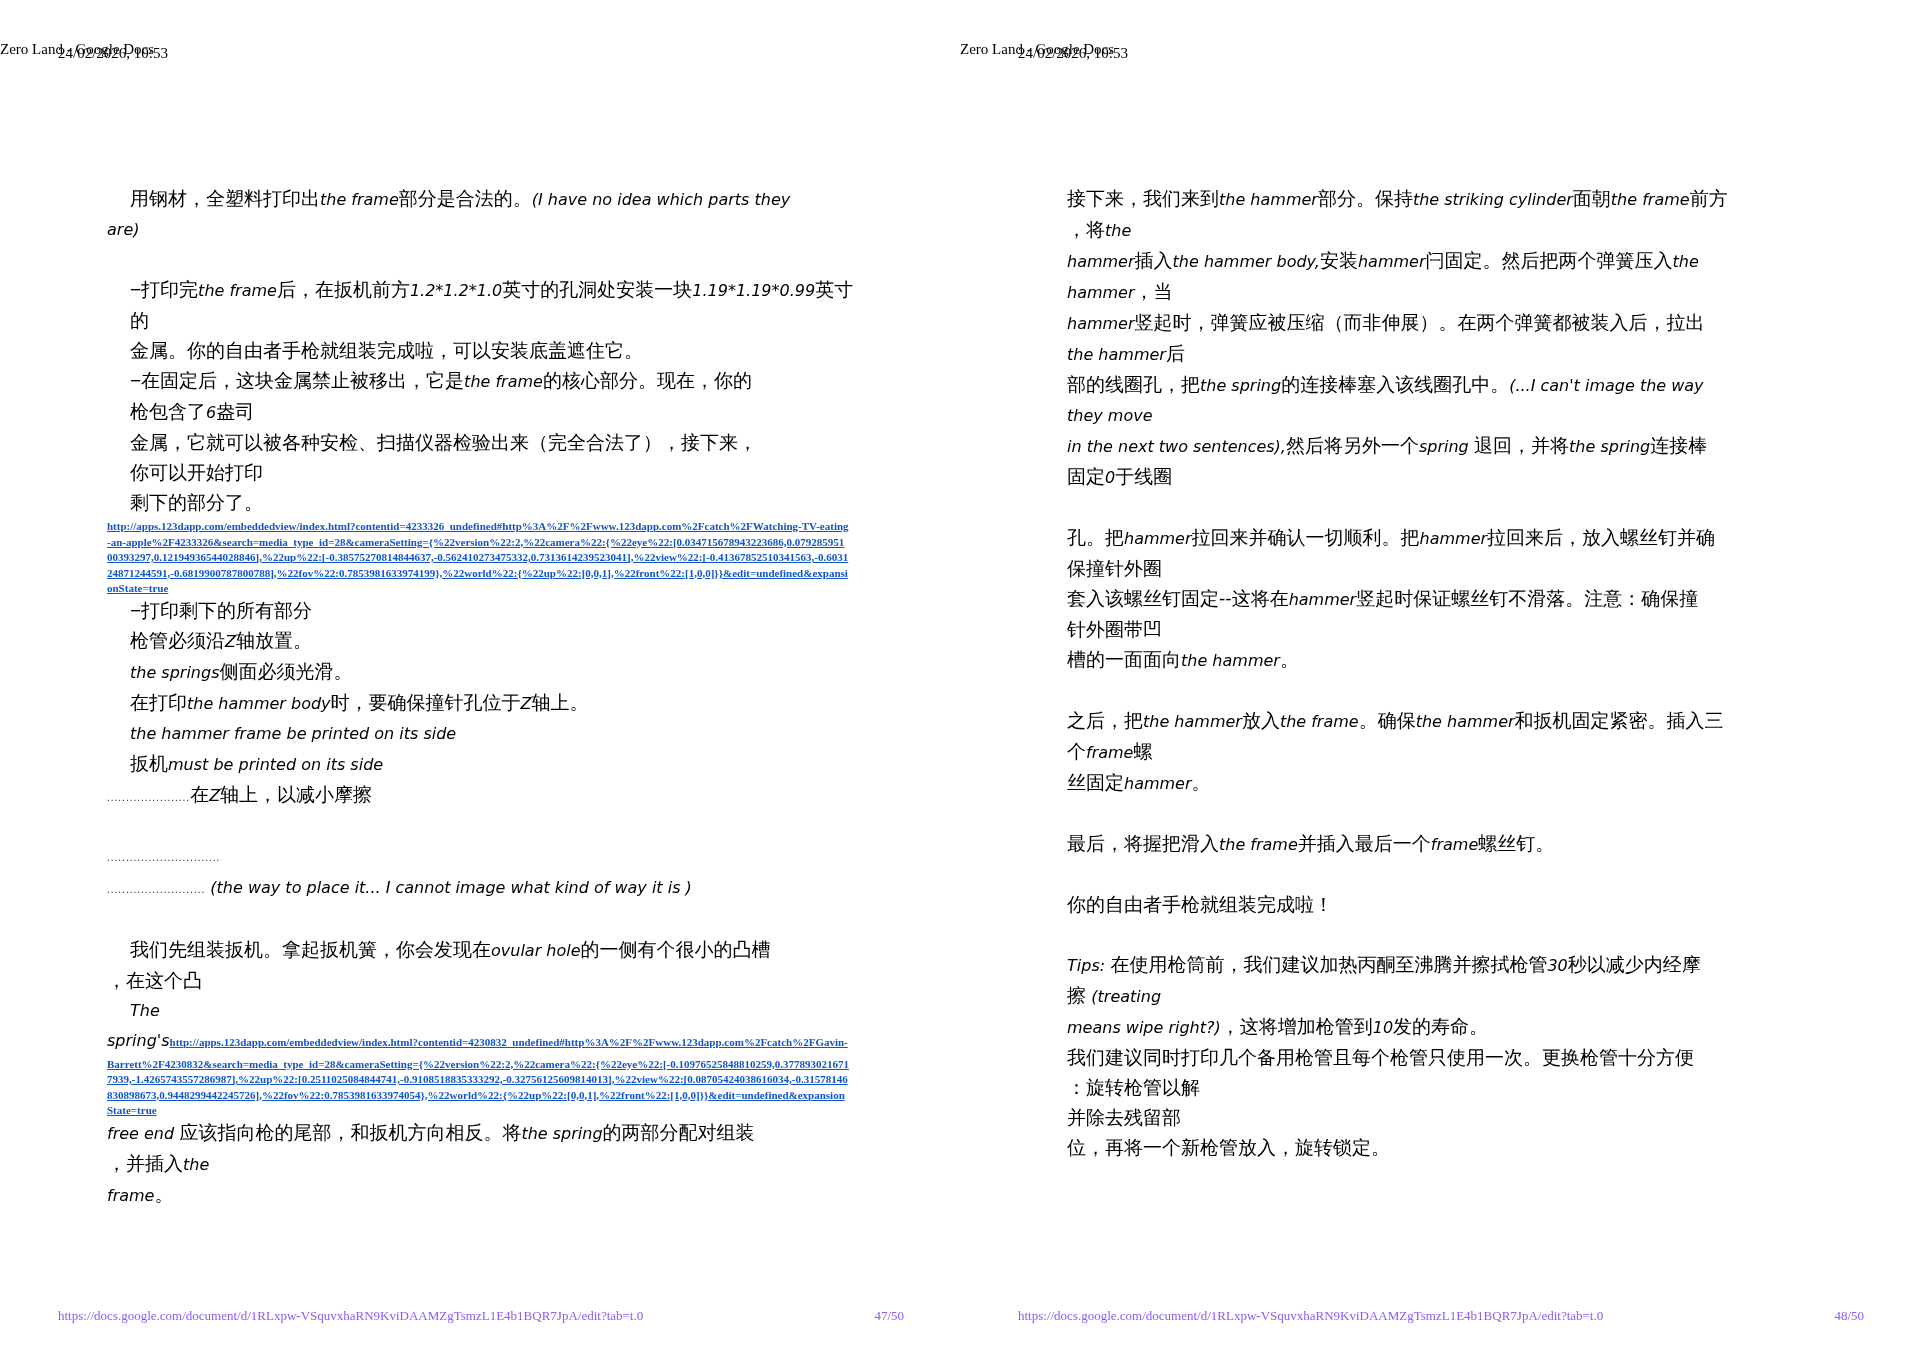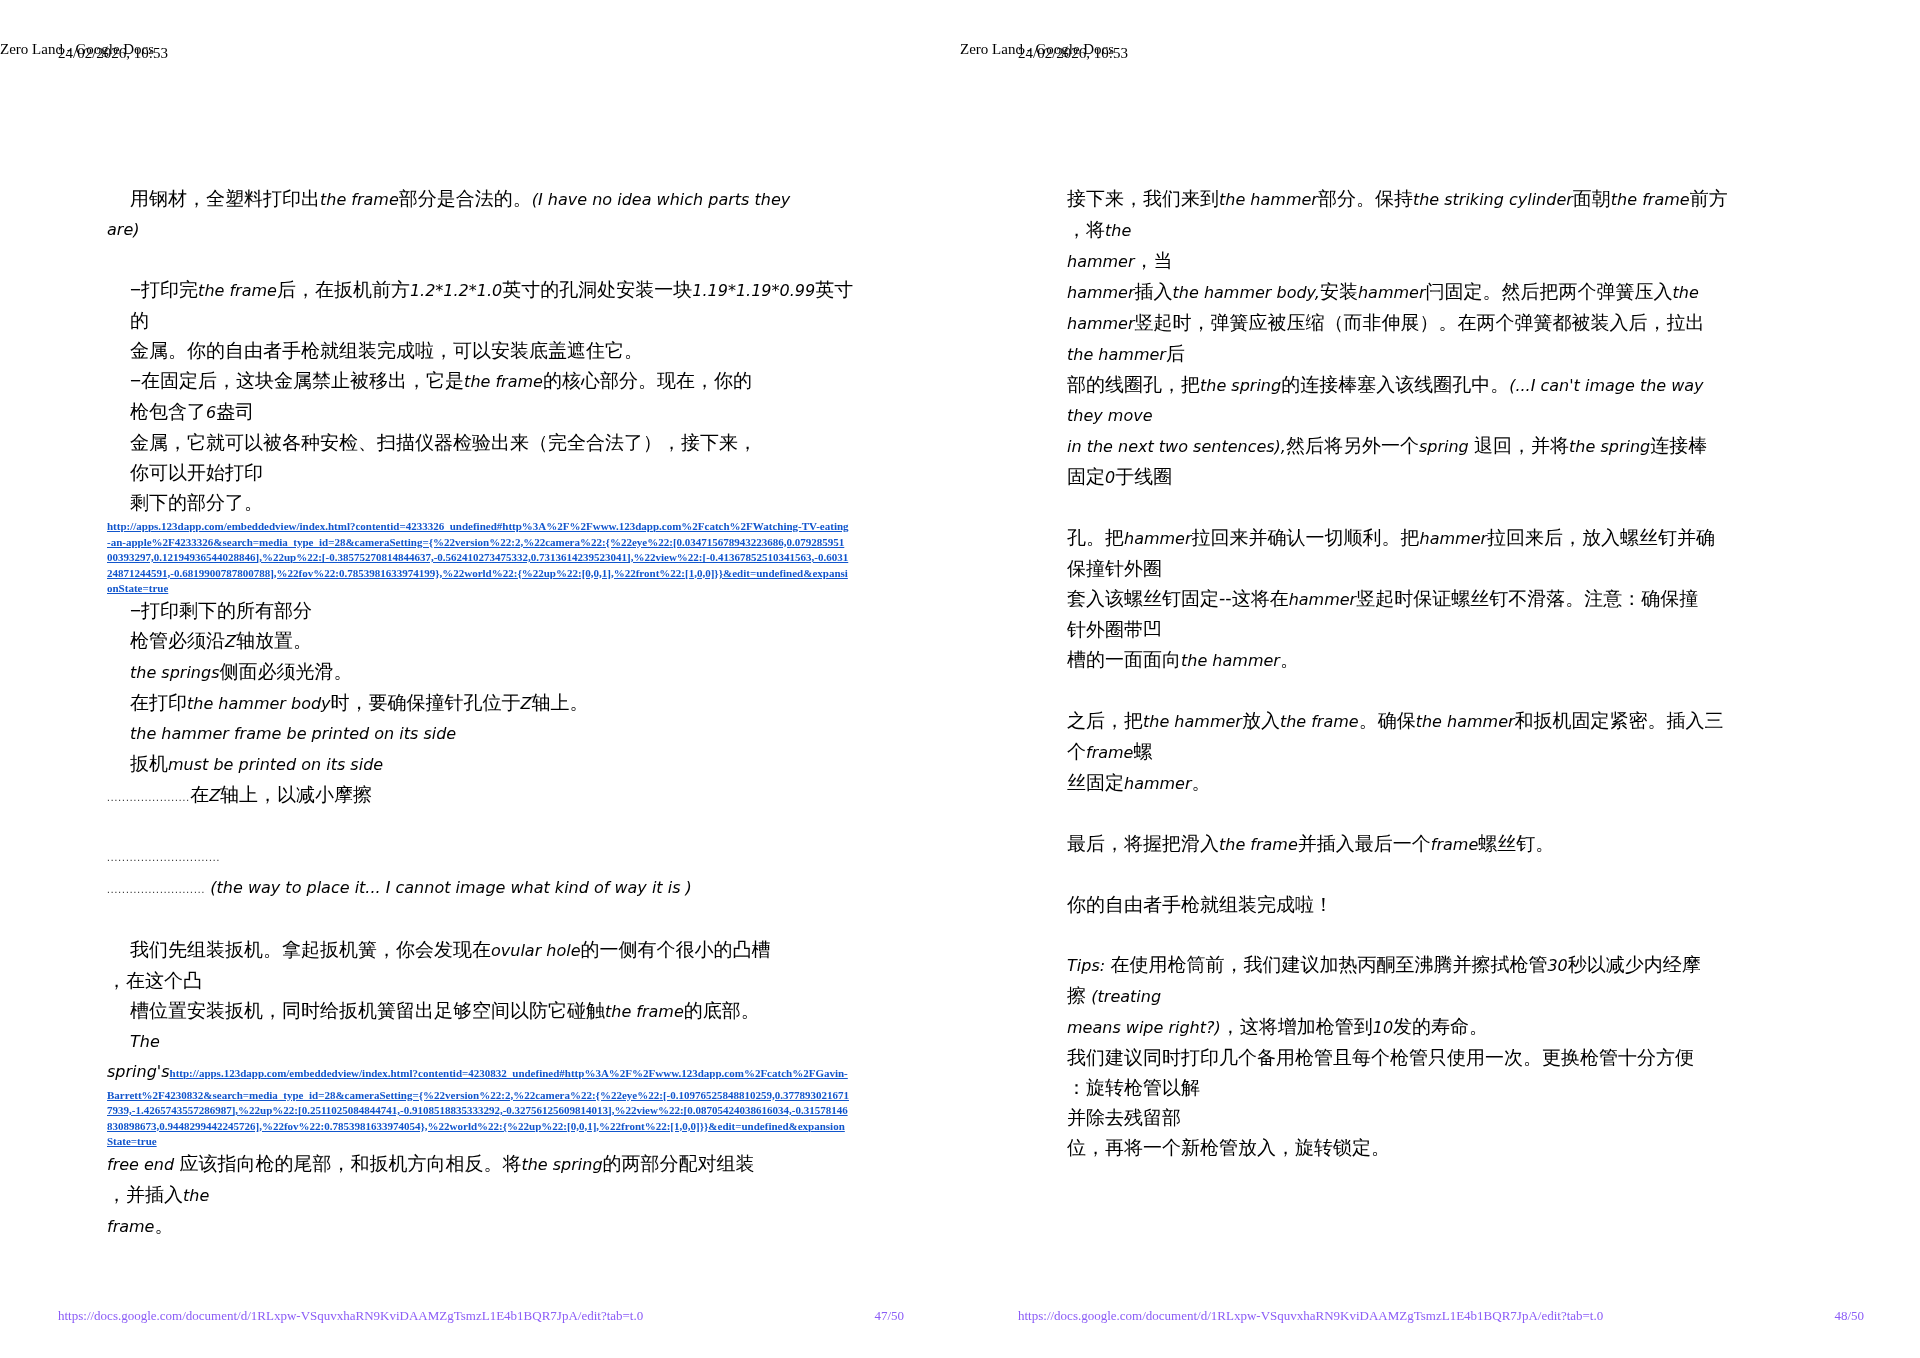--- a/index.html
+++ b/index.html
@@ -65,43 +65,42 @@
       <div class="line ind"><span class="run-c">在打印</span><span class="run-h">the hammer body</span><span class="run-c">时，要确保撞针孔位于</span><span class="run-h">Z</span><span class="run-c">轴上。</span></div>
       <div class="line ind"><span class="run-h">the hammer frame be printed on its side</span></div>
       <div class="line ind"><span class="run-c">扳机</span><span class="run-h">must be printed on its side</span></div>
       <div class="line"><span class="run-d">......................</span><span class="run-c">在</span><span class="run-h">Z</span><span class="run-c">轴上，以减小摩擦</span></div>
       <div class="line"><span class="run-c">&nbsp;</span></div>
       <div class="line"><span class="run-d">..............................</span></div>
       <div class="line"><span class="run-d">..........................</span><span class="run-h"> (the way to place it... I cannot image what kind of way it is )</span></div>
       <div class="line"><span class="run-c">&nbsp;</span></div>
       <div class="line ind"><span class="run-c">我们先组装扳机。拿起扳机簧，你会发现在</span><span class="run-h">ovular hole</span><span class="run-c">的一侧有个很小的凸槽</span></div>
       <div class="line"><span class="run-c">，在这个凸</span></div>
-      <div class="line ind"><span class="run-c">槽位置安装扳机，同时给扳机簧留出足够空间以防它碰触</span><span class="run-h">the frame</span><span class="run-c">的底部。</span></div>
       <div class="line ind"><span class="run-h">The</span></div>
       <div class="line wrap"><span class="run-h">spring's</span><span class="run-l">http://apps.123dapp.com/embeddedview/index.html?contentid=4230832_undefined#http%3A%2F%2Fwww.123dapp.com%2Fcatch%2FGavin-Barrett%2F4230832&amp;search=media_type_id=28&amp;cameraSetting={%22version%22:2,%22camera%22:{%22eye%22:[-0.10976525848810259,0.3778930216717939,-1.4265743557286987],%22up%22:[0.2511025084844741,-0.9108518835333292,-0.32756125609814013],%22view%22:[0.08705424038616034,-0.31578146830898673,0.9448299442245726],%22fov%22:0.7853981633974054},%22world%22:{%22up%22:[0,0,1],%22front%22:[1,0,0]}}&amp;edit=undefined&amp;expansionState=true</span></div>
       <div class="line"><span class="run-h">free end</span><span class="run-c"> 应该指向枪的尾部，和扳机方向相反。将</span><span class="run-h">the spring</span><span class="run-c">的两部分配对组装</span></div>
       <div class="line"><span class="run-c">，并插入</span><span class="run-h">the</span></div>
       <div class="line"><span class="run-h">frame</span><span class="run-c">。</span></div>
     </div>
   <div class="page-footer">
     <span class="ftr-url">https://docs.google.com/document/d/1RLxpw-VSquvxhaRN9KviDAAMZgTsmzL1E4b1BQR7JpA/edit?tab=t.0</span>
     <span class="ftr-num">47/50</span>
   </div>
 </div>
 
 <div class="page right">
   <div class="page-header">
     <span class="hdr-date">24/02/2026, 10:53</span>
     <div class="hdr-title">Zero Land - Google Docs</div>
   </div>
   <div class="content">
       <div class="line"><span class="run-c">接下来，我们来到</span><span class="run-h">the hammer</span><span class="run-c">部分。保持</span><span class="run-h">the striking cylinder</span><span class="run-c">面朝</span><span class="run-h">the frame</span><span class="run-c">前方</span></div>
       <div class="line"><span class="run-c">，将</span><span class="run-h">the</span></div>
+      <div class="line"><span class="run-h">hammer</span><span class="run-c">插入</span><span class="run-h">the hammer body,</span><span class="run-c">安装</span><span class="run-h">hammer</span><span class="run-c">闩固定。然后把两个弹簧压入</span><span class="run-h">the</span></div>
       <div class="line"><span class="run-h">hammer</span><span class="run-c">，当</span></div>
-      <div class="line"><span class="run-h">hammer</span><span class="run-c">插入</span><span class="run-h">the hammer body,</span><span class="run-c">安装</span><span class="run-h">hammer</span><span class="run-c">闩固定。然后把两个弹簧压入</span><span class="run-h">the</span></div>
       <div class="line"><span class="run-h">hammer</span><span class="run-c">竖起时，弹簧应被压缩（而非伸展）。在两个弹簧都被装入后，拉出</span></div>
       <div class="line"><span class="run-h">the hammer</span><span class="run-c">后</span></div>
       <div class="line"><span class="run-c">部的线圈孔，把</span><span class="run-h">the spring</span><span class="run-c">的连接棒塞入该线圈孔中。</span><span class="run-h">(...I can't image the way</span></div>
       <div class="line"><span class="run-h">they move</span></div>
       <div class="line"><span class="run-h">in the next two sentences),</span><span class="run-c">然后将另外一个</span><span class="run-h">spring</span><span class="run-c"> 退回，并将</span><span class="run-h">the spring</span><span class="run-c">连接棒</span></div>
       <div class="line"><span class="run-c">固定</span><span class="run-h">0</span><span class="run-c">于线圈</span></div>
       <div class="line"><span class="run-c">&nbsp;</span></div>
       <div class="line"><span class="run-c">孔。把</span><span class="run-h">hammer</span><span class="run-c">拉回来并确认一切顺利。把</span><span class="run-h">hammer</span><span class="run-c">拉回来后，放入螺丝钉并确</span></div>
       <div class="line"><span class="run-c">保撞针外圈</span></div>
       <div class="line"><span class="run-c">套入该螺丝钉固定--这将在</span><span class="run-h">hammer</span><span class="run-c">竖起时保证螺丝钉不滑落。注意：确保撞</span></div>

